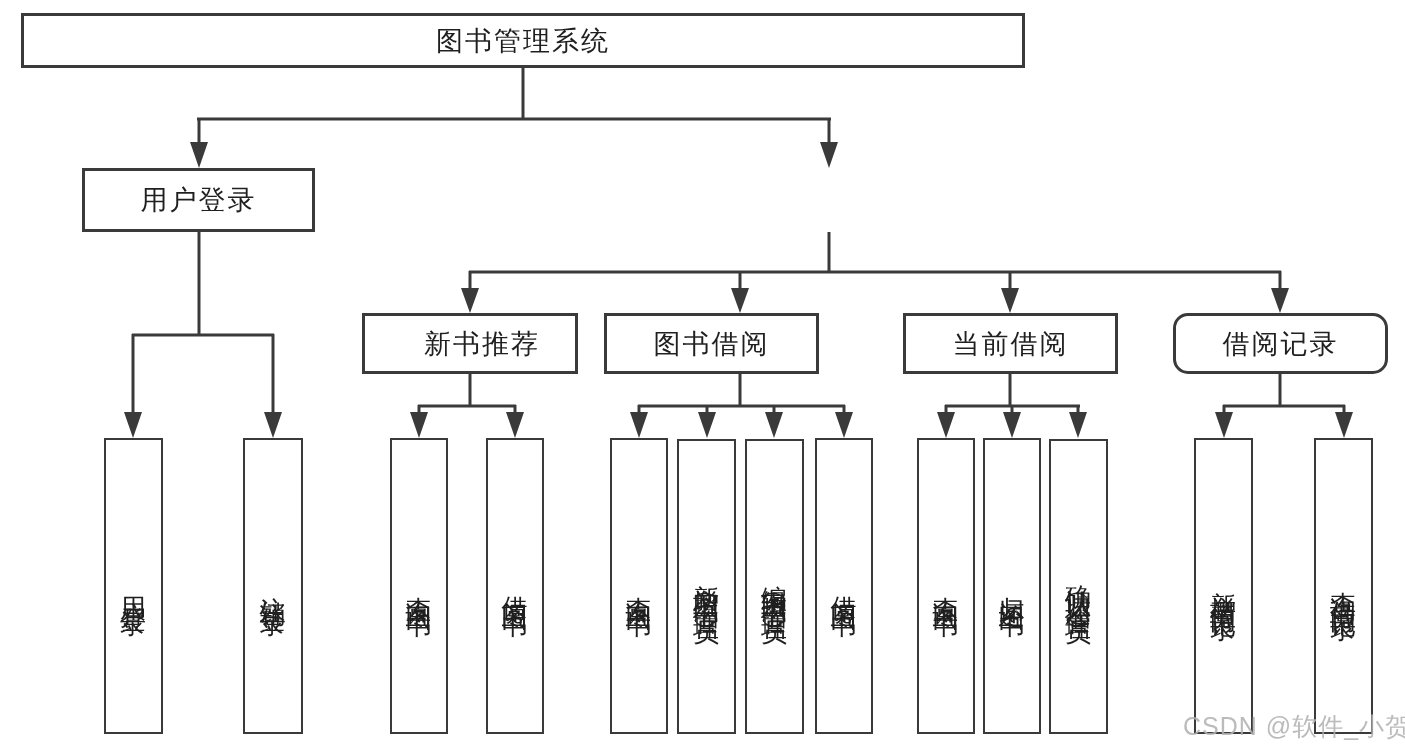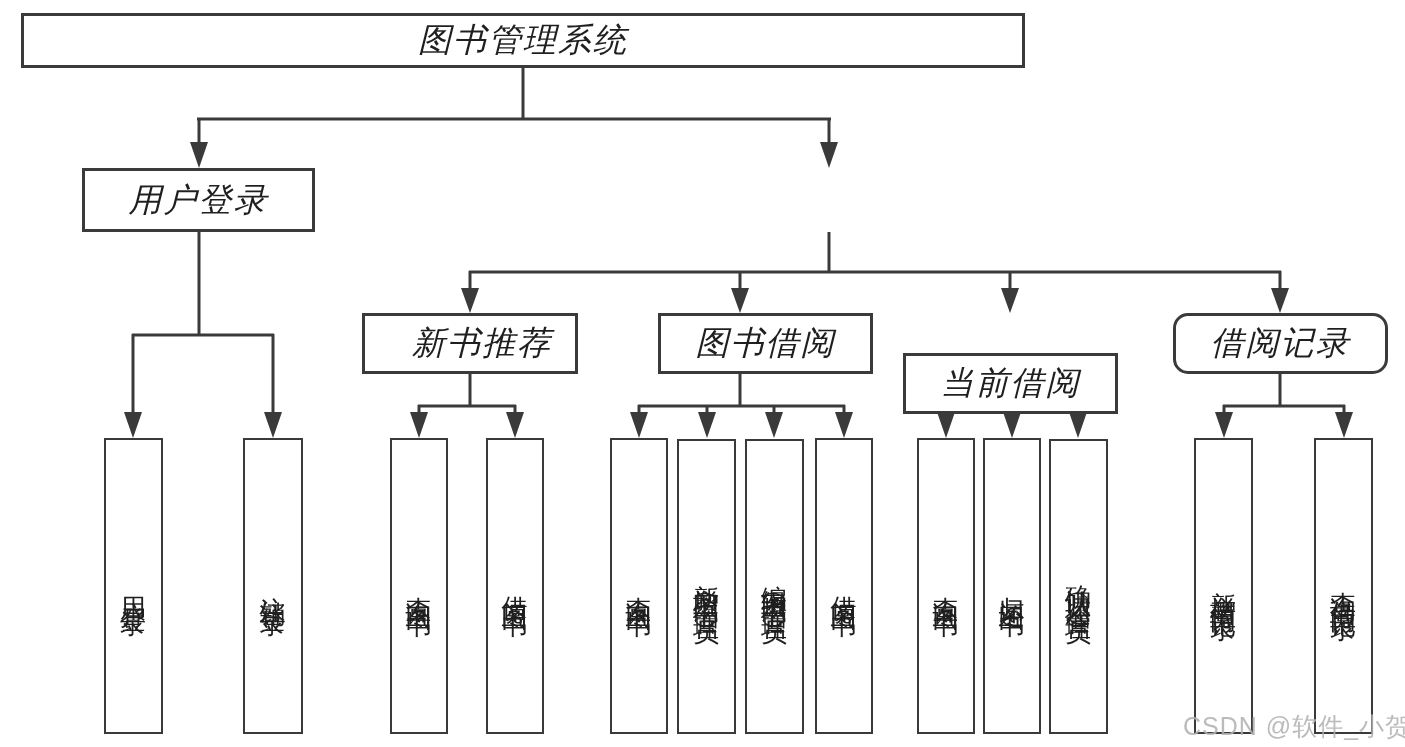--- a/index.html
+++ b/index.html
@@ -28,24 +28,23 @@
     box-sizing: border-box;
     background: #ffffff;
     border: 3px solid #3a3a3a;
     display: flex;
     align-items: center;
     justify-content: center;
     color: #1f1f1f;
     z-index: 2;
   }
   .hbox {
-    font-size: 33px;
+    font-size: 27px;
     letter-spacing: 2px;
     white-space: nowrap;
-    font-style: italic;
   }
   .vbox {
     border-width: 2.5px;
     font-size: 26px;
     writing-mode: vertical-rl;
     text-orientation: mixed;
     letter-spacing: 5px;
     line-height: 1;
   }
   .watermark {
@@ -134,24 +133,24 @@
     <span>图书管理系统</span>
   </div>
 
   <div class="node hbox" style="left:82px; top:168px; width:233px; height:64px;">
     <span>用户登录</span>
   </div>
 
   <div class="node hbox" style="left:362px; top:313px; width:216px; height:61px;padding-left:24px;">
     <span>新书推荐</span>
   </div>
-  <div class="node hbox" style="left:658px; top:313px; width:215px; height:61px;">
+  <div class="node hbox" style="left:604px; top:313px; width:215px; height:61px;">
     <span>图书借阅</span>
   </div>
-  <div class="node hbox" style="left:903px; top:313px; width:215px; height:61px;margin-top:40px;">
+  <div class="node hbox" style="left:903px; top:313px; width:215px; height:61px;">
     <span>当前借阅</span>
   </div>
   <div class="node hbox" style="left:1173px; top:313px; width:215px; height:61px;border-radius:15px;">
     <span>借阅记录</span>
   </div>
 
   <div class="node vbox" style="left:104px; top:438px; width:59px; height:296px;">
     <span>用户登录</span>
   </div>
   <div class="node vbox" style="left:243px; top:438px; width:60px; height:296px;">

